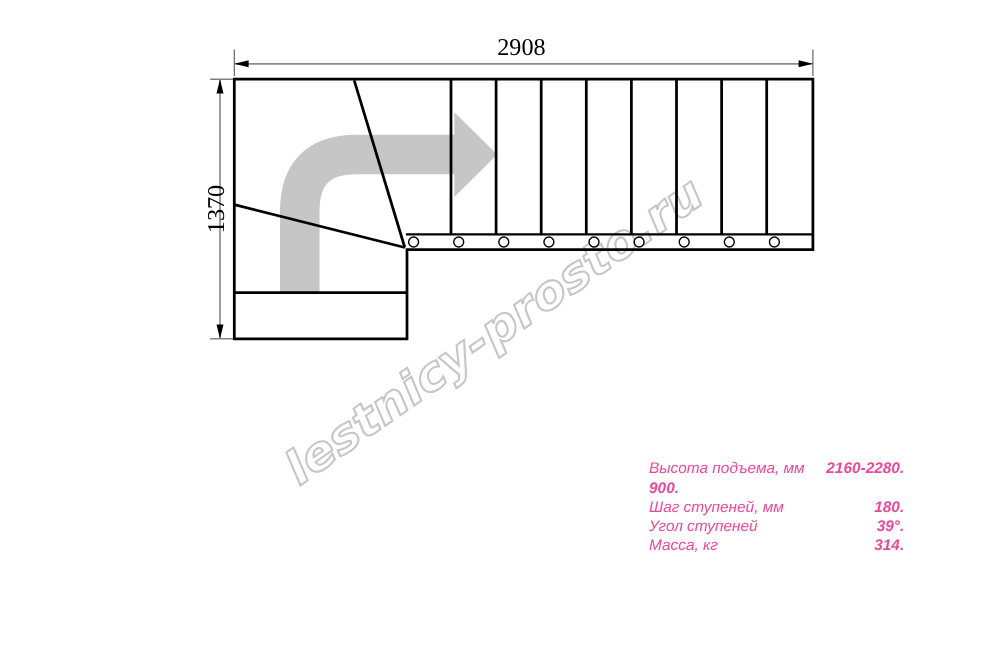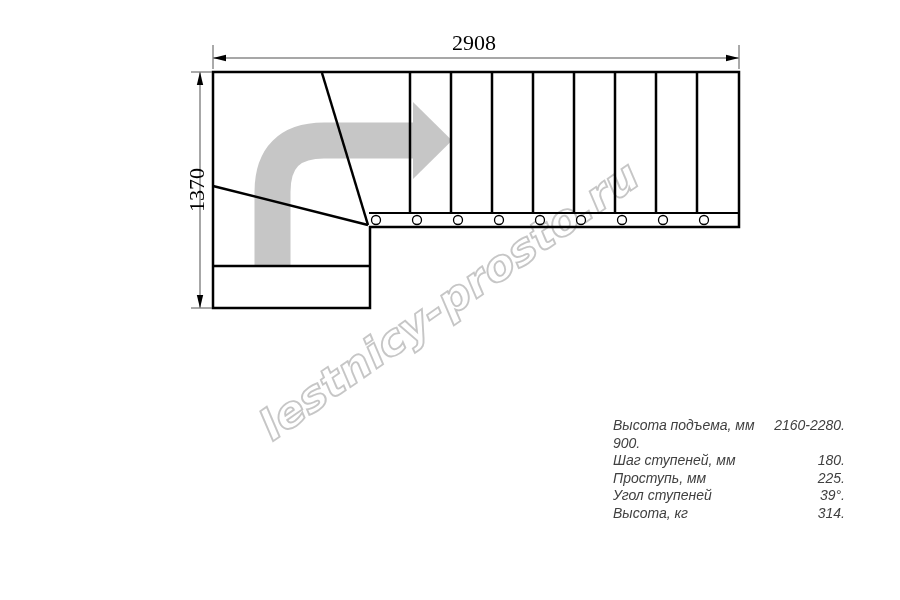--- a/index.html
+++ b/index.html
@@ -18,35 +18,35 @@
   }
   .watermark-text{
     font-family:"DejaVu Sans","Liberation Sans",sans-serif;
     font-weight:bold;
     font-style:oblique;
     font-size:42px;
     fill:none;
   }
   #spec-table{
     position:absolute;
-    left:613px;
+    left:590px;
     top:417px;
     width:232px;
     font-family:"Liberation Sans",sans-serif;
     font-style:italic;
     font-size:14px;
-    color:#404040;
+    color:#ec4899;
   }
   .spec-row{
     display:flex;
     justify-content:space-between;
     line-height:17.5px;
     white-space:nowrap;
   }
-  .spec-value{text-align:center;}
+  .spec-value{text-align:center;font-weight:bold;}
 </style>
 </head>
 <body>
 
 <div id="stage">
 
   <svg id="plan-svg" width="900" height="600" viewBox="0 0 900 600">
 
     <g>
       <path d="M 272.5 266 L 272.5 192 Q 272.5 140.5 324 140.5 L 414 140.5" fill="none" stroke="#c6c6c6" stroke-width="36"></path>
@@ -114,26 +114,22 @@
       <span class="spec-value">2160-2280.</span>
     </div>
     <div class="spec-row">
       <span class="spec-value">900.</span>
     </div>
     <div class="spec-row">
       <span class="spec-label">Шаг ступеней, мм</span>
       <span class="spec-value">180.</span>
     </div>
     <div class="spec-row">
-      <span class="spec-label">Проступь, мм</span>
-      <span class="spec-value">225.</span>
-    </div>
-    <div class="spec-row">
       <span class="spec-label">Угол ступеней</span>
       <span class="spec-value">39°.</span>
     </div>
     <div class="spec-row">
-      <span class="spec-label">Высота, кг</span>
+      <span class="spec-label">Масса, кг</span>
       <span class="spec-value">314.</span>
     </div>
   </div>
 
 </div>
 
 </body></html>

